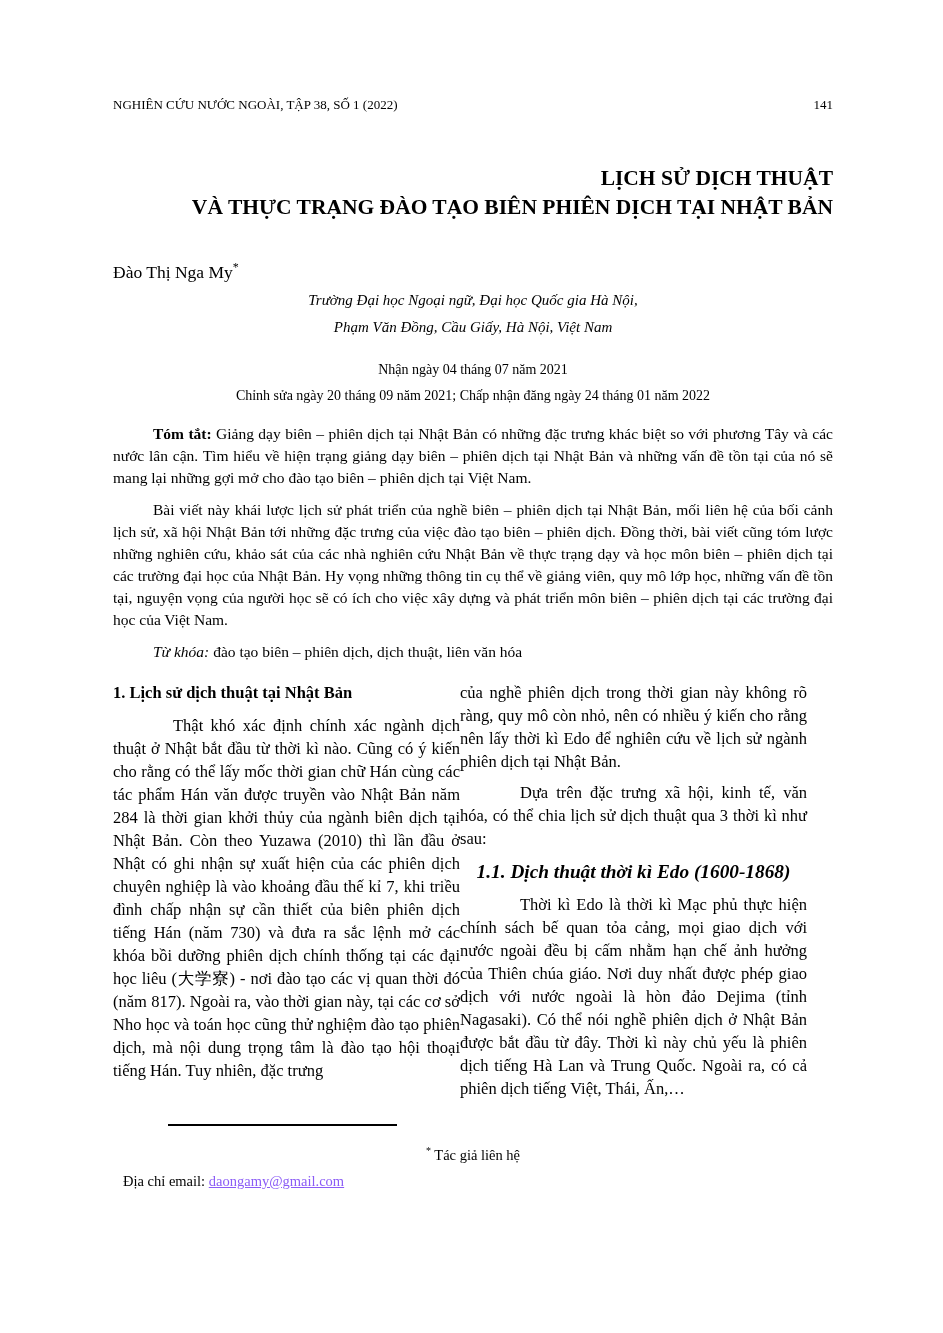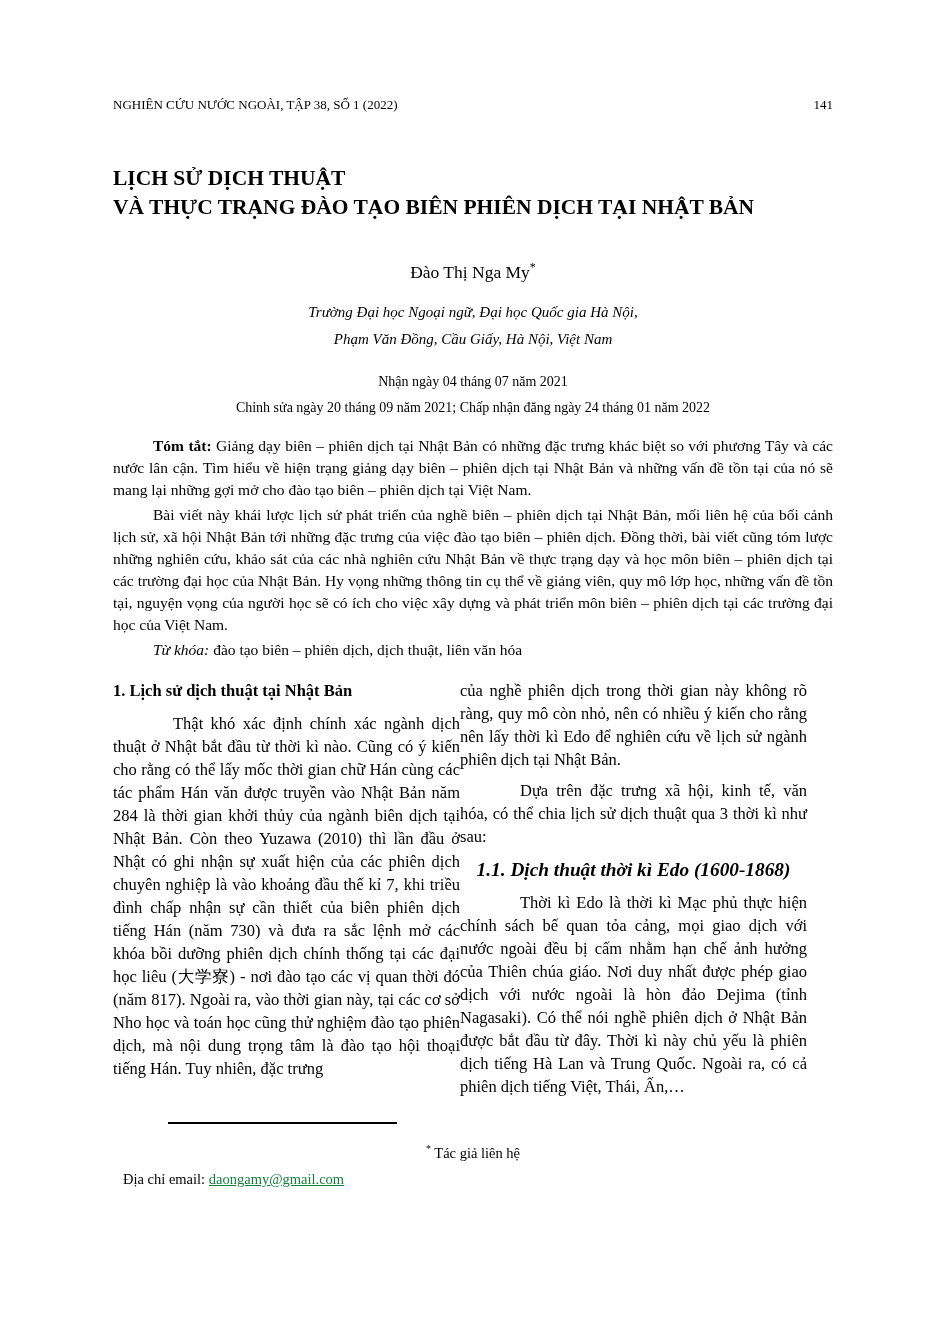--- a/index.html
+++ b/index.html
@@ -18,55 +18,54 @@
   .running-head {
     display: flex;
     justify-content: space-between;
     align-items: baseline;
     font-size: 13px;
     line-height: 18px;
   }
   
   .paper-title {
     margin-top: 50px;
-    text-align: left;
+    text-align: right;
     font-weight: bold;
     font-size: 21.5px;
     line-height: 29px;
   }
   .author-line {
     margin-top: 34px;
-    text-align: center;
     font-size: 17.5px;
     line-height: 22px;
   }
   .author-line sup { font-size: 12px; }
   .affiliation {
-    margin-top: 16px;
+    margin-top: 4px;
     text-align: center;
     font-style: italic;
     font-size: 15px;
     line-height: 27px;
   }
   .dates {
     margin-top: 16px;
     text-align: center;
     font-size: 14px;
     line-height: 26px;
   }
   
   .abstract { margin-top: 14px; }
   .abstract p {
     margin: 0;
     text-align: justify;
     font-size: 15.5px;
     line-height: 22px;
     text-indent: 40px;
   }
-  .abstract p + p { margin-top: 3px; }
+  .abstract p + p { margin-top: 10px; }
   .bold { font-weight: bold; margin-top: 44px; }
   .ital { font-style: italic; }
   
   .columns {
     display: flex;
     margin-top: 18px;
   }
   .col {
     width: 347px;
     font-size: 16.5px;
@@ -153,16 +152,16 @@
       <p class="no-indent">của nghề phiên dịch trong thời gian này không rõ ràng, quy mô còn nhỏ, nên có nhiều ý kiến cho rằng nên lấy thời kì Edo để nghiên cứu về lịch sử ngành phiên dịch tại Nhật Bản.</p>
       <p>Dựa trên đặc trưng xã hội, kinh tế, văn hóa, có thể chia lịch sử dịch thuật qua 3 thời kì như sau:</p>
       <h3 class="sub-heading">1.1. Dịch thuật thời kì Edo (1600-1868)</h3>
       <p>Thời kì Edo là thời kì Mạc phủ thực hiện chính sách bế quan tỏa cảng, mọi giao dịch với nước ngoài đều bị cấm nhằm hạn chế ảnh hưởng của Thiên chúa giáo. Nơi duy nhất được phép giao dịch với nước ngoài là hòn đảo Dejima (tỉnh Nagasaki). Có thể nói nghề phiên dịch ở Nhật Bản được bắt đầu từ đây. Thời kì này chủ yếu là phiên dịch tiếng Hà Lan và Trung Quốc. Ngoài ra, có cả phiên dịch tiếng Việt, Thái, Ấn,…</p>
     </div>
   </div>
 
   <div class="footnote">
     <div class="fn-rule"></div>
     <p class="fn-line"><sup>*</sup><span> Tác giả liên hệ</span></p>
-    <p class="fn-email-line"><span>Địa chỉ email: </span><a class="email-link" style="color: #15803d;">daongamy@gmail.com</a></p>
+    <p class="fn-email-line"><span>Địa chỉ email: </span><a class="email-link" style="color: #8b5cf6;">daongamy@gmail.com</a></p>
   </div>
 
 </div>
 
 </body></html>

